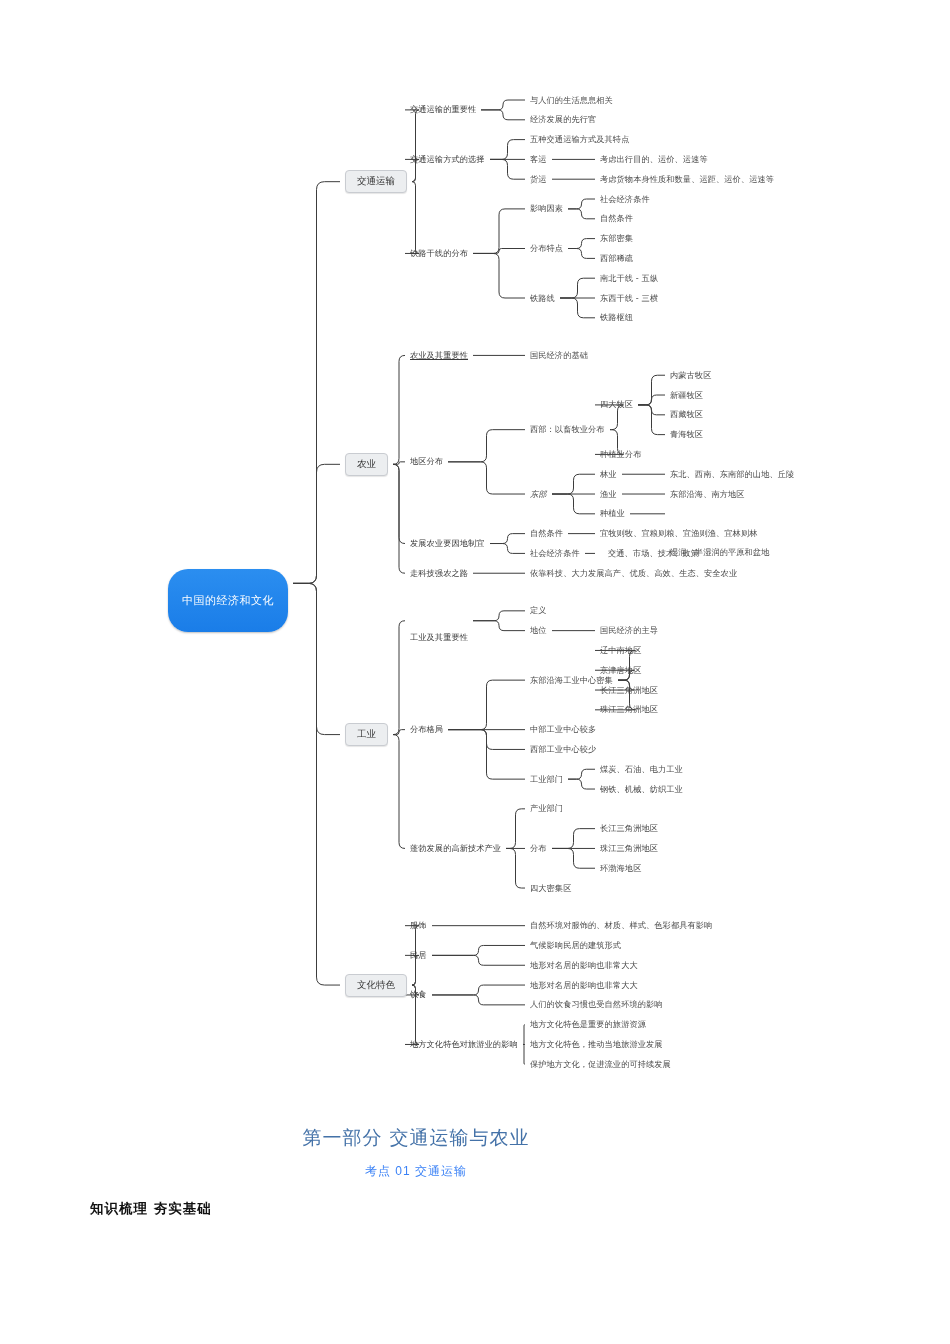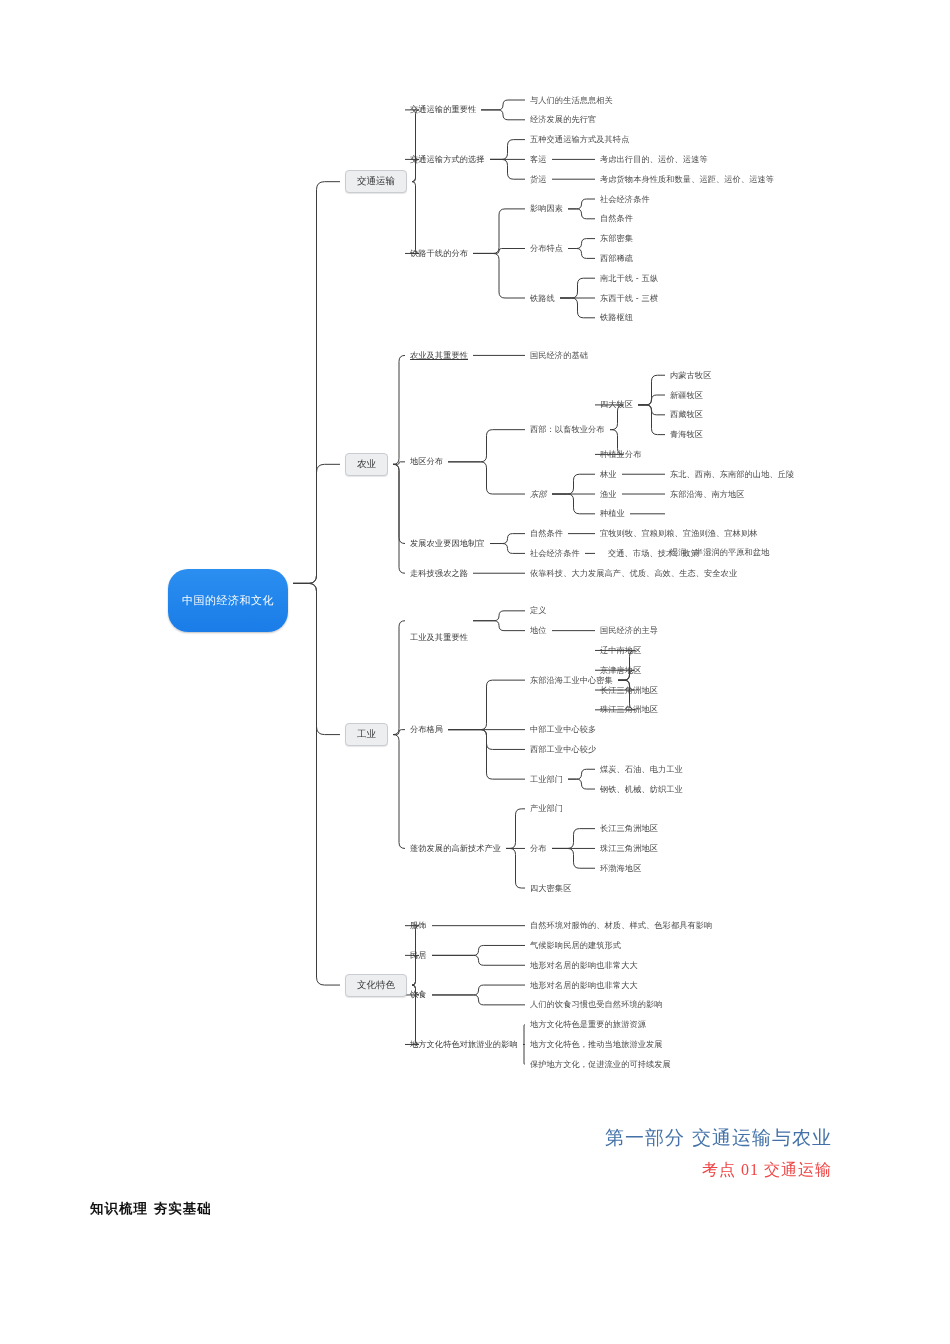--- a/index.html
+++ b/index.html
@@ -41,28 +41,28 @@
     background: #eceef0;
     border: 1px solid #c9ccd1;
     border-radius: 4px;
     font-size: 9.5px;
     padding: 4px 11px;
     white-space: nowrap;
     color:#333;
     box-shadow: 0 1px 1px rgba(0,0,0,.10);
   }
 
-  .heading-wrap { position:absolute; left:0; width:832px; text-align:right; }
+  .heading-wrap { position:absolute; left:0; width:832px; text-align:center; }
   .h-part {
     font-family:"DejaVu Serif","Liberation Serif", serif;
     color:#4472a8; font-size:19px; letter-spacing:1px;
   }
   .h-point {
-    font-family:Liberation Serif, serif;
-    color:#ef4444; font-size:16px; letter-spacing:1px;
+    font-family:Liberation Sans, sans-serif;
+    color:#3b82f6; font-size:12px; letter-spacing:1px;
   }
   .bottom-note {
     position:absolute;
     font-family:"DejaVu Sans","Liberation Sans",sans-serif;
     font-weight:bold; font-size:13.5px; color:#111; letter-spacing:1px;
   }
 </style>
 </head>
 <body>
 

